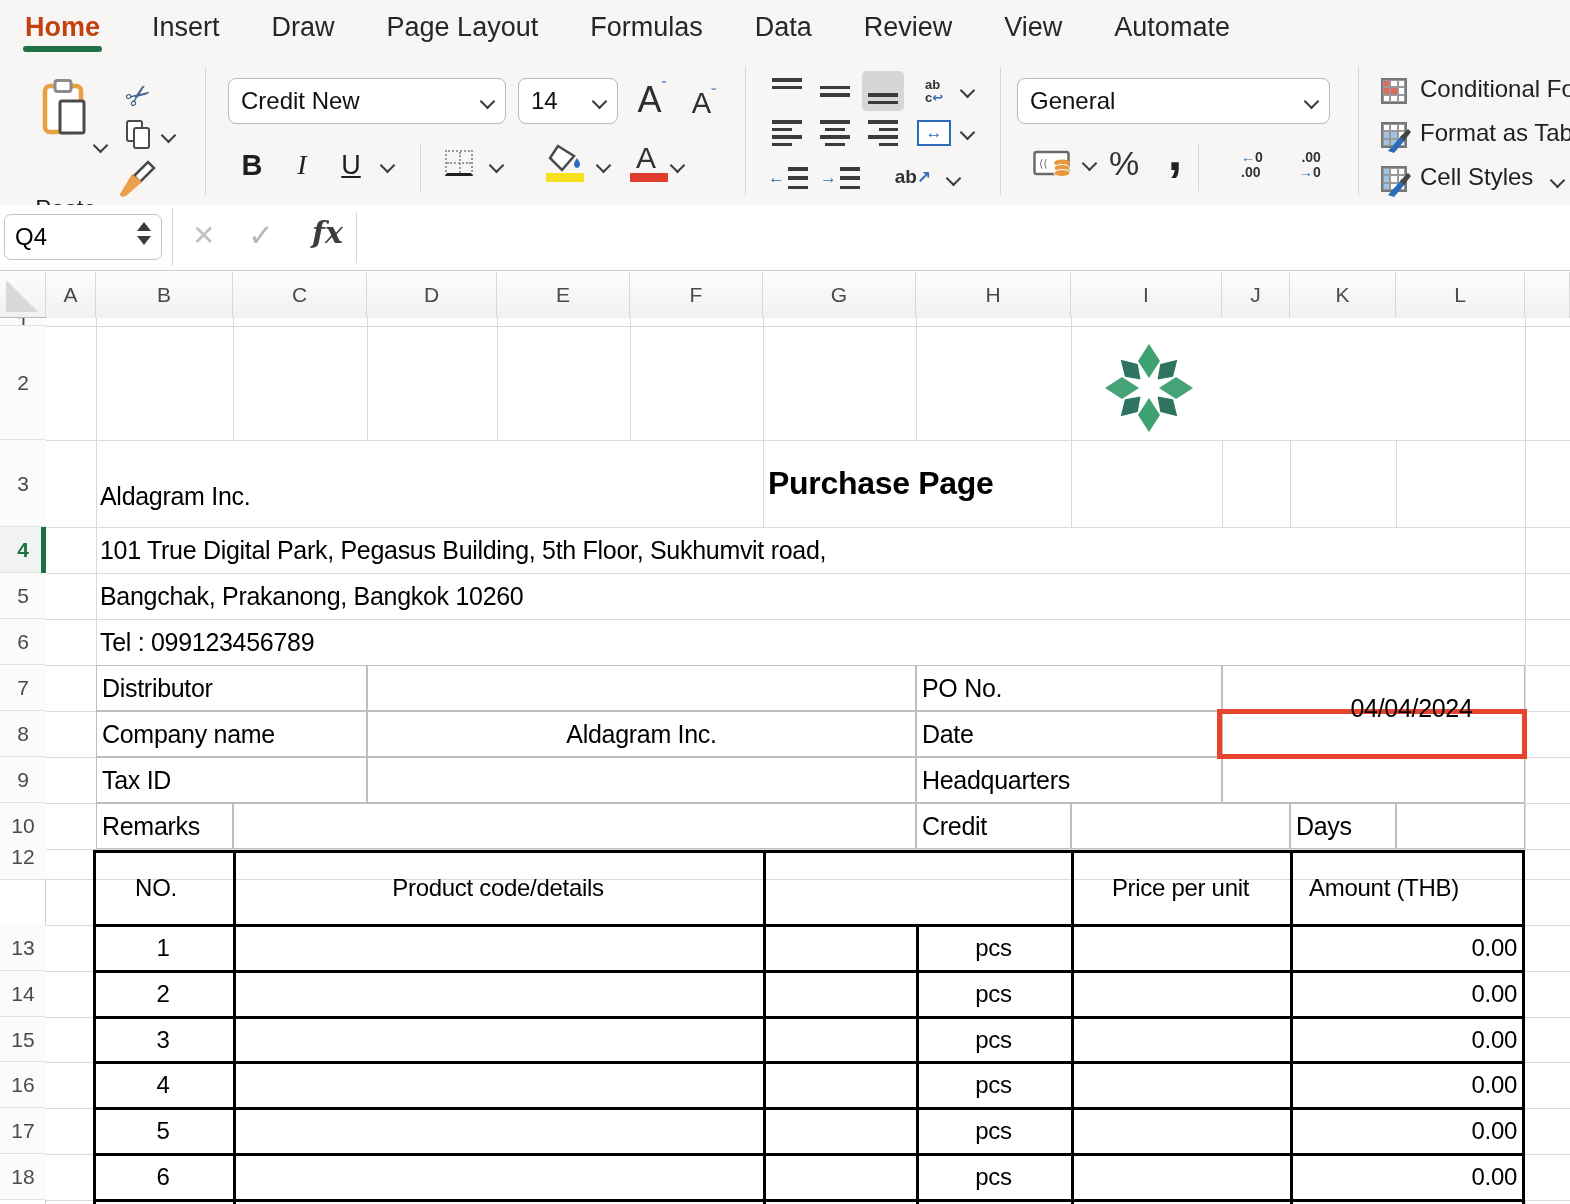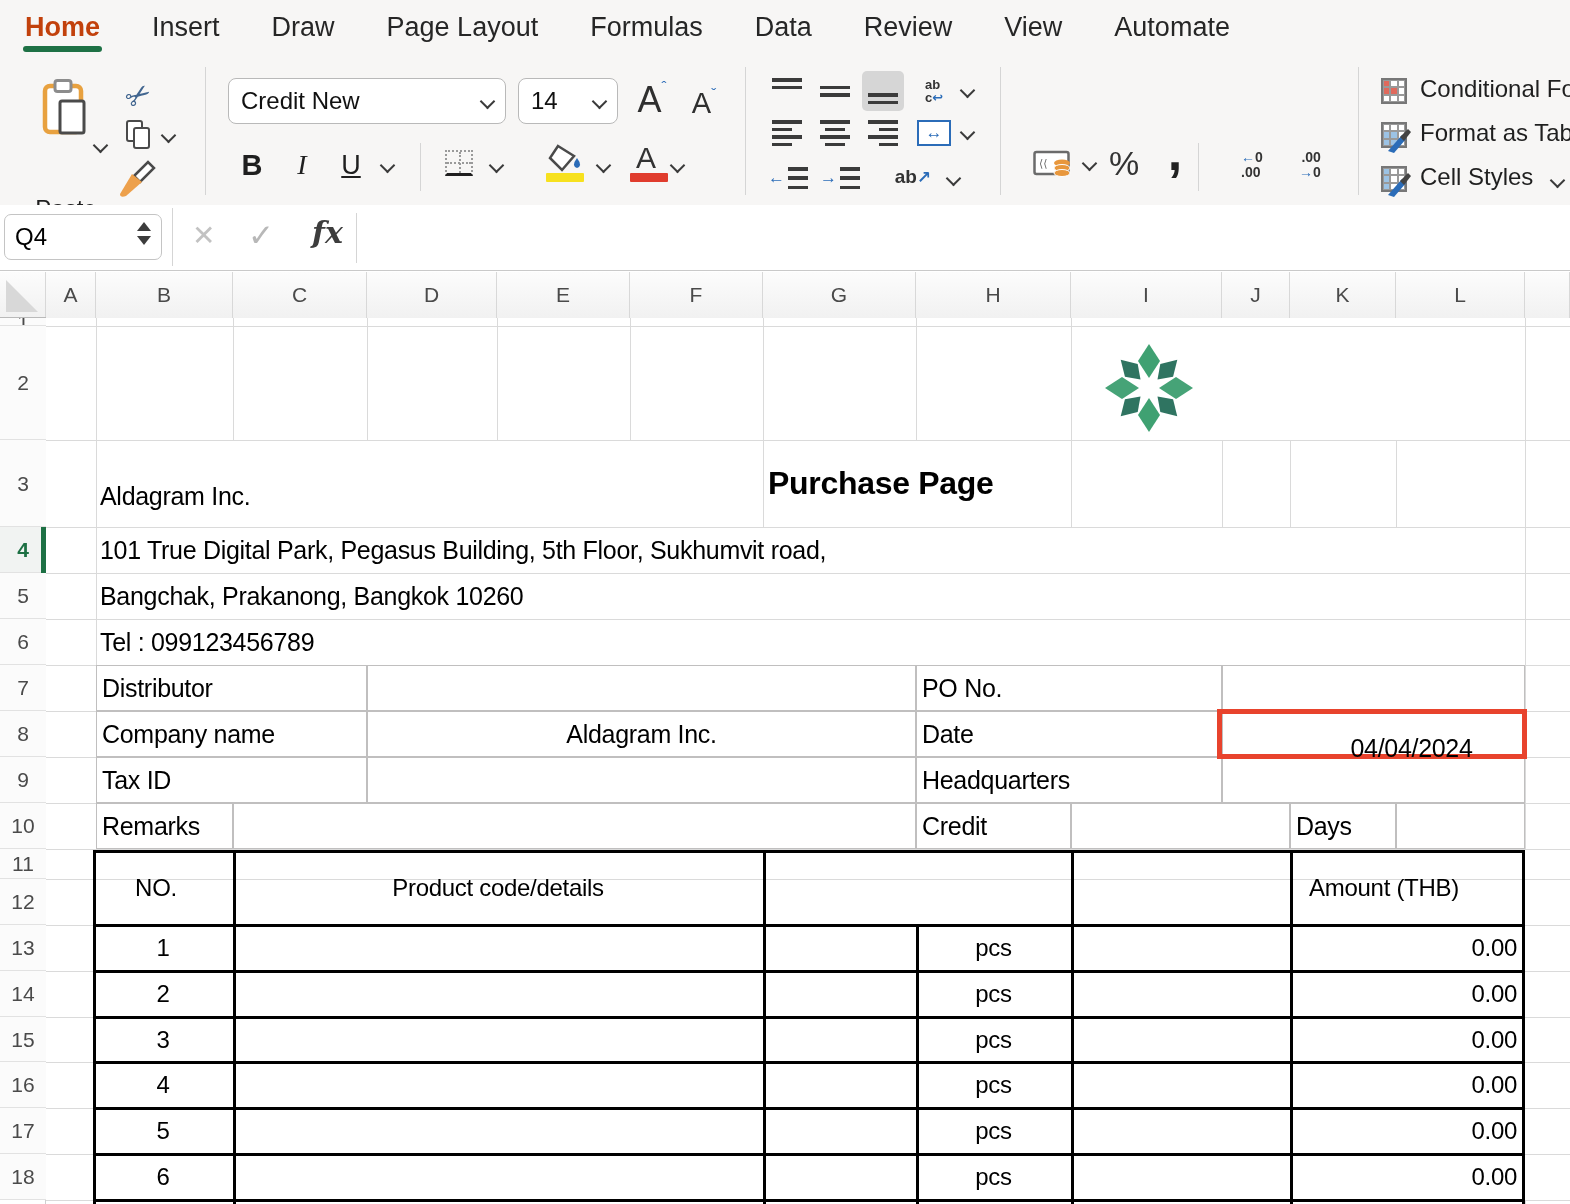--- a/index.html
+++ b/index.html
@@ -222,20 +222,24 @@
       <span class="ha-ic" style="width:20px;height:22px;">
           <i style="width:100%"></i>
           <i style="width:100%"></i>
           <i style="width:100%"></i>
         </span>
       </div>
     <div class="icobtn" style="left:888px;top:104px;width:50px;height:36px;font-size:19px;font-weight:600;color:#333;">ab<span class="blu" style="font-size:17px;">↗</span></div>
     <span class="chev abs" style="left:948px;top:118px;"></span>
     <div class="vsep" style="left:1000px;top:12px;height:128px;"></div>
 
+    <div class="dd" style="left:1017px;top:23px;width:313px;height:46px;">
+      <span>General</span>
+        <span class="chev"></span>
+    </div>
     <div class="icobtn" style="left:1030px;top:90px;width:46px;height:38px;">
       <svg width="40" height="32" viewBox="0 0 40 32">
         <rect x="1.5" y="4" width="34" height="22" rx="2" fill="#fff" stroke="#6b6b6b" stroke-width="2.5"></rect>
         <text x="6" y="19" font-size="11" fill="#6b6b6b">⟨⟨</text>
         <ellipse cx="29" cy="15" rx="8" ry="3.5" fill="#e8973c"></ellipse>
         <ellipse cx="29" cy="20" rx="8" ry="3.5" fill="#e8973c" stroke="#fff" stroke-width="1"></ellipse>
         <ellipse cx="29" cy="25" rx="8" ry="3.5" fill="#e8973c" stroke="#fff" stroke-width="1"></ellipse>
       </svg>
     </div>
     <span class="chev abs" style="left:1084px;top:103px;"></span>
@@ -349,29 +353,30 @@
   <div class="stext" style="left:100px;top:573px;height:46px;line-height:46px;font-size:25px;z-index:5;">Bangchak, Prakanong, Bangkok 10260</div>
   <div class="stext" style="left:100px;top:619px;height:46px;line-height:46px;font-size:25px;z-index:5;">Tel : 099123456789</div>
 
   <div class="stext" style="left:102px;top:665px;height:46px;line-height:46px;font-size:25px;z-index:5;">Distributor</div>
   <div class="stext" style="left:102px;top:711px;height:46px;line-height:46px;font-size:25px;z-index:5;">Company name</div>
   <div class="stext" style="left:367px;top:711px;width:549px;height:46px;line-height:46px;font-size:25px;text-align:center;z-index:5;">Aldagram Inc.</div>
   <div class="stext" style="left:102px;top:757px;height:46px;line-height:46px;font-size:25px;z-index:5;">Tax ID</div>
   <div class="stext" style="left:102px;top:803px;height:46px;line-height:46px;font-size:25px;z-index:5;">Remarks</div>
   <div class="stext" style="left:922px;top:665px;height:46px;line-height:46px;font-size:25px;z-index:5;">PO No.</div>
   <div class="stext" style="left:922px;top:711px;height:46px;line-height:46px;font-size:25px;z-index:5;">Date</div>
-  <div class="stext" style="left:1222px;top:725px;width:303px;height:46px;line-height:46px;font-size:25px;text-align:center;z-index:7;padding-left:38px;">04/04/2024</div>
+  <div class="stext" style="left:1222px;top:685px;width:303px;height:46px;line-height:46px;font-size:25px;text-align:center;z-index:7;padding-left:38px;">04/04/2024</div>
   <div class="stext" style="left:922px;top:757px;height:46px;line-height:46px;font-size:25px;z-index:5;">Headquarters</div>
   <div class="stext" style="left:922px;top:803px;height:46px;line-height:46px;font-size:25px;z-index:5;">Credit</div>
   <div class="stext" style="left:1296px;top:803px;height:46px;line-height:46px;font-size:25px;z-index:5;">Days</div>
 
   <div id="selbox"></div>
 
   <div class="stext" style="left:93px;top:850px;width:126px;height:75px;line-height:75px;font-size:24px;text-align:center;z-index:5;">NO.</div>
   <div class="stext" style="left:233px;top:850px;width:530px;height:75px;line-height:75px;font-size:24px;text-align:center;z-index:5;">Product code/details</div>
+  <div class="stext" style="left:1071px;top:850px;width:219px;height:75px;line-height:75px;font-size:24px;text-align:center;z-index:5;">Price per unit</div>
   <div class="stext" style="left:1290px;top:850px;width:188px;height:75px;line-height:75px;font-size:24px;text-align:center;z-index:5;">Amount (THB)</div>
 
   <div class="stext" style="left:93px;top:925px;width:140px;height:46px;line-height:46px;font-size:24px;text-align:center;z-index:5;">1</div>
   <div class="stext" style="left:916px;top:925px;width:155px;height:46px;line-height:46px;font-size:24px;text-align:center;z-index:5;">pcs</div>
   <div class="stext" style="left:1290px;top:925px;width:227px;height:46px;line-height:46px;font-size:24px;text-align:right;z-index:5;">0.00</div>
 
   <div class="stext" style="left:93px;top:971px;width:140px;height:46px;line-height:46px;font-size:24px;text-align:center;z-index:5;">2</div>
   <div class="stext" style="left:916px;top:971px;width:155px;height:46px;line-height:46px;font-size:24px;text-align:center;z-index:5;">pcs</div>
   <div class="stext" style="left:1290px;top:971px;width:227px;height:46px;line-height:46px;font-size:24px;text-align:right;z-index:5;">0.00</div>
 
@@ -407,21 +412,21 @@
     <div class="rowhdr" style="top: 326px; height: 114px; line-height: 114px;">2</div>
     <div class="rowhdr" style="top: 440px; height: 87px; line-height: 87px;">3</div>
     <div class="rowhdr sel" style="top: 527px; height: 46px; line-height: 46px;">4</div>
     <div class="rowhdr" style="top: 573px; height: 46px; line-height: 46px;">5</div>
     <div class="rowhdr" style="top: 619px; height: 46px; line-height: 46px;">6</div>
     <div class="rowhdr" style="top: 665px; height: 46px; line-height: 46px;">7</div>
     <div class="rowhdr" style="top: 711px; height: 46px; line-height: 46px;">8</div>
     <div class="rowhdr" style="top: 757px; height: 46px; line-height: 46px;">9</div>
     <div class="rowhdr" style="top: 803px; height: 46px; line-height: 46px;">10</div>
     <div class="rowhdr" style="top: 849px; height: 30px; line-height: 30px;">11</div>
-    <div class="rowhdr" style="top: 879px; height: 46px; line-height: 46px; text-align: center;">12</div>
+    <div class="rowhdr" style="top: 834px; height: 46px; line-height: 46px; text-align: center;">12</div>
     <div class="rowhdr" style="top: 925px; height: 46px; line-height: 46px;">13</div>
     <div class="rowhdr" style="top: 971px; height: 46px; line-height: 46px;">14</div>
     <div class="rowhdr" style="top: 1017px; height: 45px; line-height: 45px;">15</div>
     <div class="rowhdr" style="top: 1062px; height: 46px; line-height: 46px;">16</div>
     <div class="rowhdr" style="top: 1108px; height: 46px; line-height: 46px;">17</div>
     <div class="rowhdr" style="top: 1154px; height: 46px; line-height: 46px;">18</div>
     <div class="greenbar" style="top: 527px; height: 46px;"></div>
     <div class="gl" style="left: 46px; top: 326px; width: 1524px; height: 1px;"></div>
     <div class="gl" style="left: 46px; top: 440px; width: 1524px; height: 1px;"></div>
     <div class="gl" style="left: 46px; top: 527px; width: 1524px; height: 1px;"></div>

